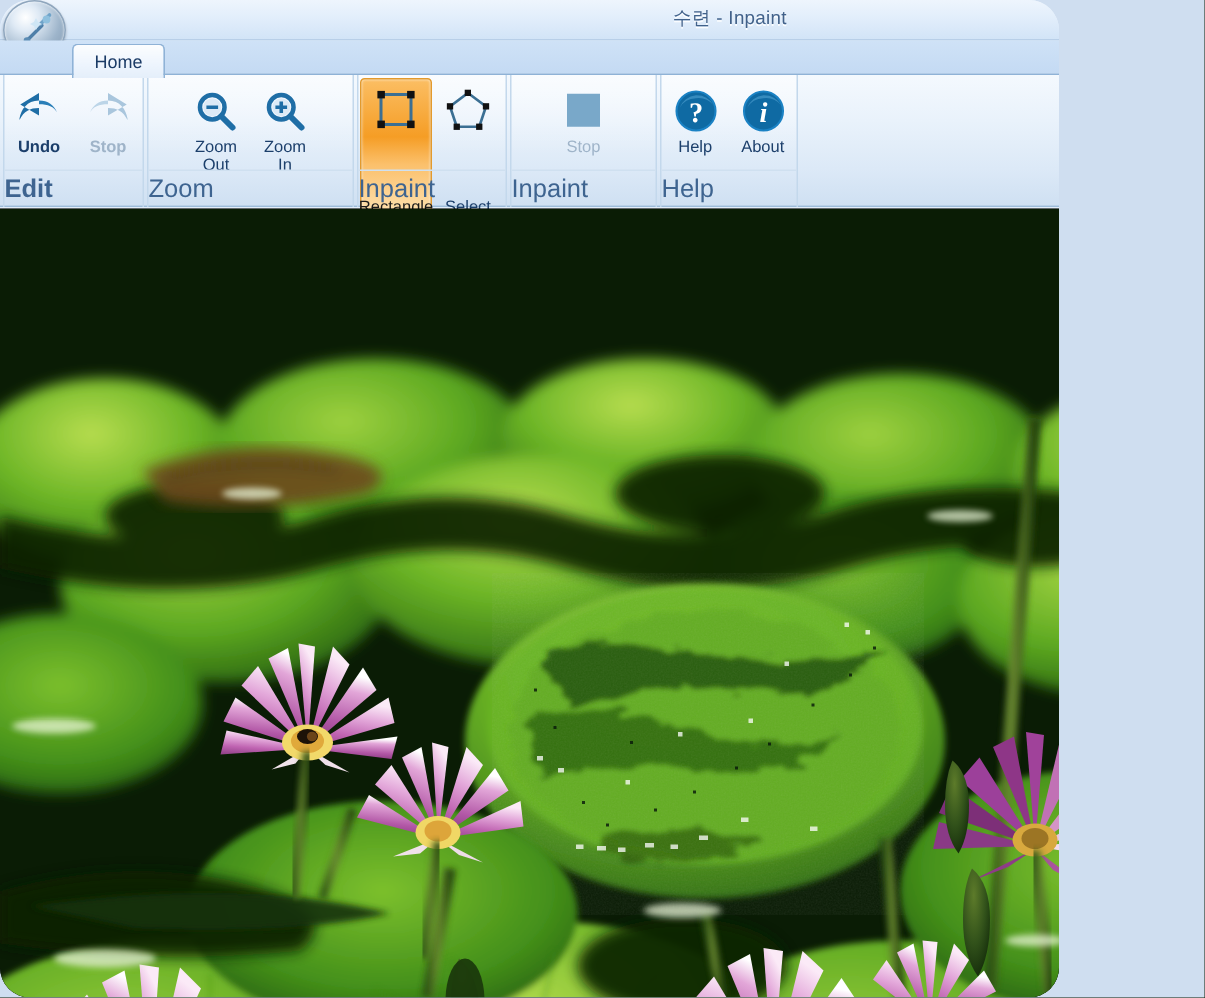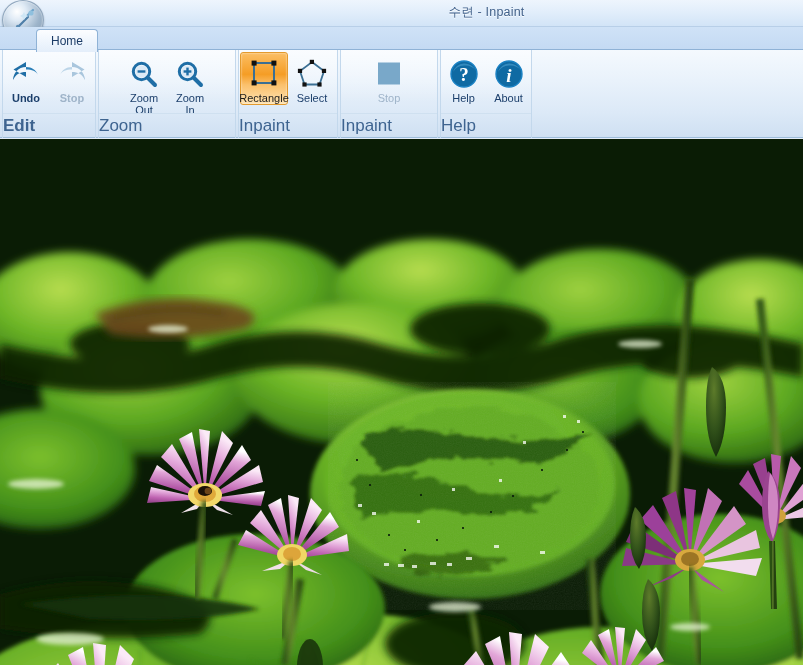--- a/index.html
+++ b/index.html
@@ -10,23 +10,24 @@
     overflow: hidden;
     font-family: "Liberation Sans", sans-serif;
   }
   body {
     background: #cfdef0;
   }
 
   
   #app-window {
     position: relative;
-    width: 803px; height: 665px;
+    width: 706px; height: 665px;
     overflow: hidden;
     background: linear-gradient(180deg,#e8f1fb 0%, #dbe9f8 40%, #cfe1f5 100%);
+    border-radius: 20px;
   }
 
   
   #title-bar {
     position: absolute; left: 0; top: 0;
     width: 803px; height: 27px;
     background: linear-gradient(180deg,#eef5fd 0%,#e2eefb 45%,#d2e4f7 100%);
     border-bottom: 1px solid #b8cfe8;
   }
   #title-text {
@@ -66,21 +67,21 @@
     padding: 3px 14px 0 14px;
     font-size: 12px;
     color: #1b3b66;
     border: 1px solid #8fb2d6;
     border-bottom: none;
     border-radius: 4px 4px 0 0;
     background: linear-gradient(180deg,#fcfdff 0%, #eef5fd 55%, #e4eefa 100%);
     line-height: 17px;
     text-align: center;
   }
-  .ribbon-tab.active { left: 36px; z-index: 4; }
+  .ribbon-tab.active { left: 48px; z-index: 4; }
 
   
   #ribbon {
     position: absolute; left: 0; top: 50px;
     width: 803px; height: 88px;
     background: linear-gradient(180deg,#f4f9fe 0%, #e9f2fb 35%, #dce9f7 72%, #cfe0f2 100%);
     border-bottom: 1px solid #9dbcda;
   }
   #ribbon-inner { position: relative; width: 803px; height: 88px; }
 
@@ -132,21 +133,21 @@
   .rbtn.selected .lbl { color: #1b1b1b; }
 
   
   #group-edit    { left: 2px;   width: 94px; font-weight: bold; }
   #group-zoom    { left: 98px;  width: 138px; }
   #group-select  { left: 238px; width: 100px; }
   #group-inpaint { left: 340px; width: 98px;  }
   #group-help    { left: 440px; width: 92px;  }
 
   #group-select .rgroup-items { justify-content: center; }
-  #group-select .rbtn { width: 48px; }
+  #group-select .rbtn { width: 48px; gap: 40px; }
 
   
   #ribbon-filler {
     position: absolute; left: 534px; top: 0;
     width: 269px; height: 88px;
   }
 
   
   #canvas-area {
     position: absolute; left: 0; top: 139px;

